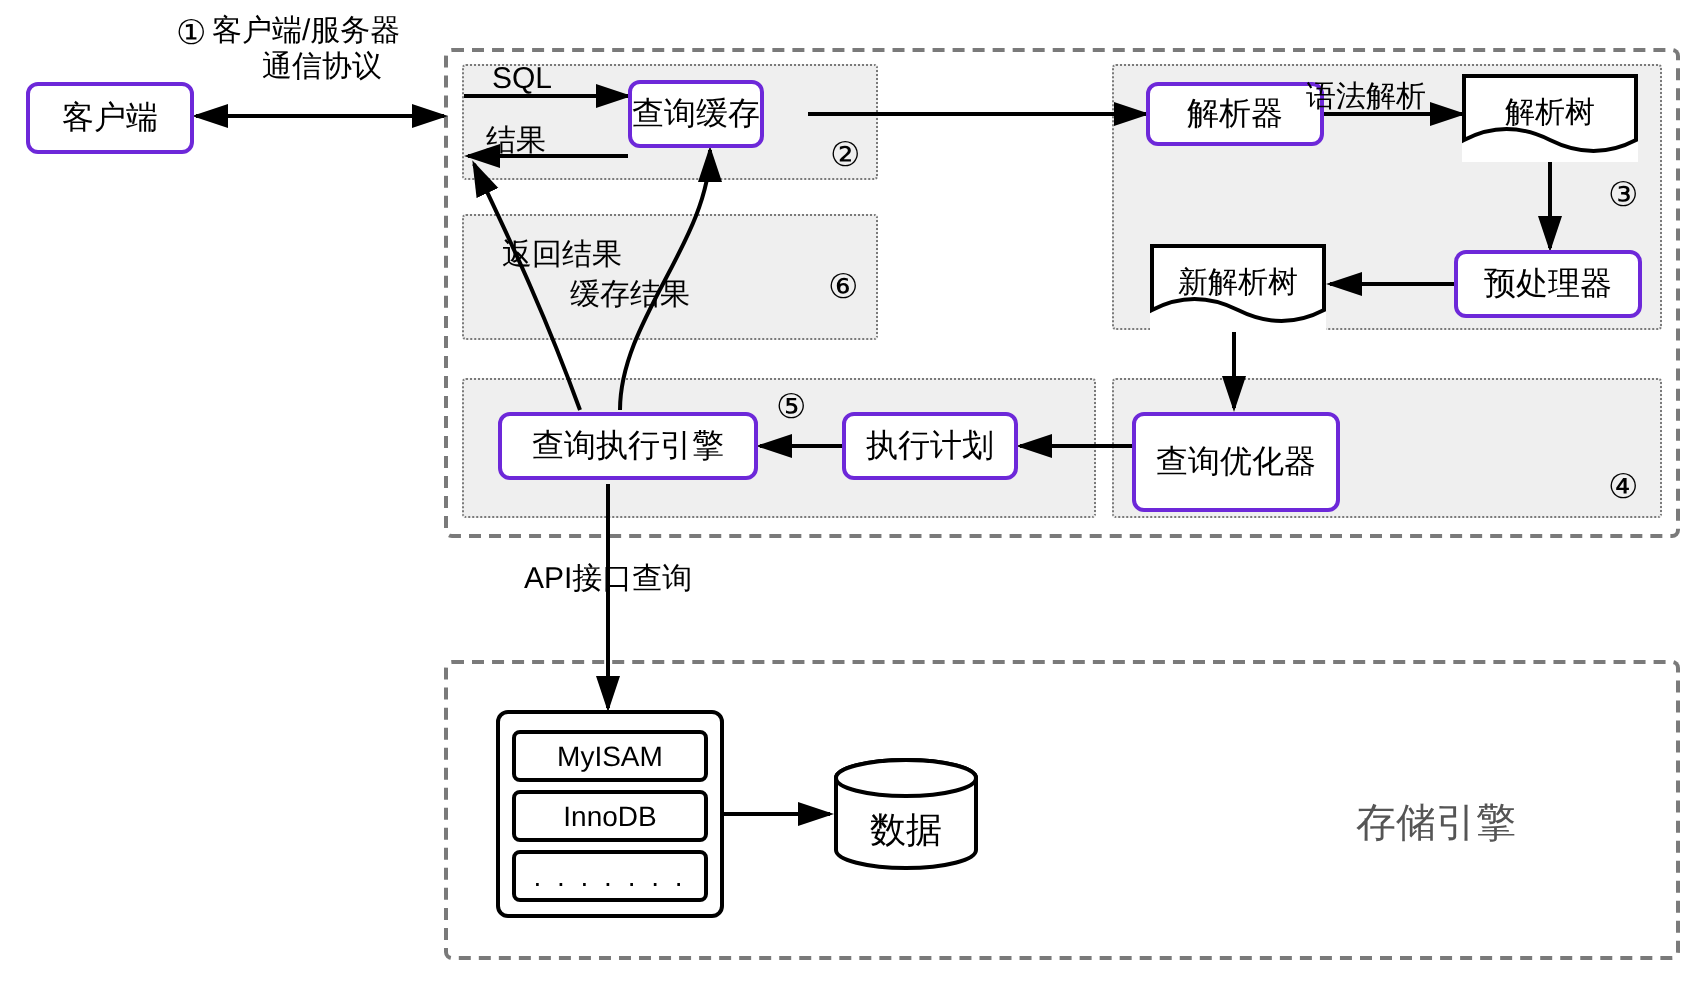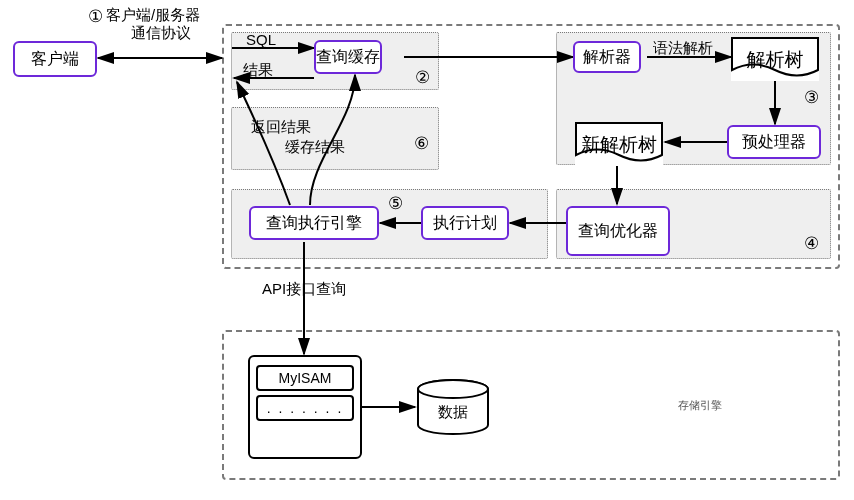--- a/index.html
+++ b/index.html
@@ -67,21 +67,21 @@
   }
   .doc {
     position: absolute;
     width: 88px;
     height: 44px;
     background: #fff;
   }
   .doc svg { left:0; top:0; }
   .doc span {
     position: absolute; left:0; right:0; top:10px;
-    text-align:center; font-size:19px;
+    text-align:center; font-size:15px;
   }
   .db {
     position: absolute;
   }
 </style>
 </head>
 <body>
 
 <div class="dashed-box" style="left:222px; top:24px; width:618px; height:245px;"></div>
 
@@ -131,21 +131,21 @@
 </svg>
 
 <div class="box" style="left:13px; top:41px; width:84px; height:36px;">
   <span>客户端</span>
 </div>
 
 <div class="box" style="left:314px; top:40px; width:68px; height:34px;">
   <span>查询缓存</span>
 </div>
 
-<div class="box" style="left:573px; top:41px; width:68px; height:32px;align-items:center;">
+<div class="box" style="left:573px; top:41px; width:89px; height:32px;align-items:center;">
   <span>解析器</span>
 </div>
 
 <div class="doc" style="left:731px; top:37px;">
   <svg width="88" height="44">
       <path d="M1,1 H87 V33 Q66,44 44,33 Q22,22 1,33 Z" fill="#fff" stroke="#000" stroke-width="2"></path>
     </svg>
   <span>解析树</span>
 </div>
 
@@ -170,36 +170,39 @@
 
 <div class="box" style="left:249px; top:206px; width:130px; height:34px;align-items:center;">
   <span>查询执行引擎</span>
 </div>
 
 <div class="dashed-box" style="left:222px; top:330px; width:618px; height:150px;"></div>
 
 <div class="engine-outer" style="left:248px; top:355px; width:114px; height:104px; padding-top:4px;">
   <div class="engine-row">
       <span>MyISAM</span>
+    </div>
+  <div class="engine-row">
+      <span>InnoDB</span>
     </div>
   <div class="engine-row" style="letter-spacing:2px;">
       <span>. . . . . . .</span>
     </div>
 </div>
 
 <div class="db" style="left:416px; top:379px; width:74px; height:58px;">
   <svg width="74" height="58">
     <ellipse cx="37" cy="10" rx="35" ry="9" fill="#fff" stroke="#000" stroke-width="2"></ellipse>
     <path d="M2,10 V46 A35,9 0 0 0 72,46 V10" fill="#fff" stroke="#000" stroke-width="2"></path>
     <ellipse cx="37" cy="10" rx="35" ry="9" fill="#fff" stroke="#000" stroke-width="2"></ellipse>
   </svg>
-  <span style="position:absolute; left:0; right:0; top:24px; text-align:center; font-size:15px;">数据</span>
-</div>
-
-<span class="label" style="left:678px; top:398px; font-size:11px; color:#555;">存储引擎</span>
+  <span style="position:absolute; left:0; right:0; top:24px; text-align:center; font-size:18px;">数据</span>
+</div>
+
+<span class="label" style="left:678px; top:398px; font-size:20px; color:#555;">存储引擎</span>
 
 <span class="label" style="left:106px; top:6px;">客户端/服务器</span>
 <span class="label" style="left:131px; top:24px;">通信协议</span>
 <span class="label" style="left:246px; top:31px;">SQL</span>
 <span class="label" style="left:243px; top:61px;">结果</span>
 <span class="label" style="left:653px; top:39px;">语法解析</span>
 <span class="label" style="left:251px; top:118px;">返回结果</span>
 <span class="label" style="left:285px; top:138px;">缓存结果</span>
 <span class="label" style="left:262px; top:280px;">API接口查询</span>
 

